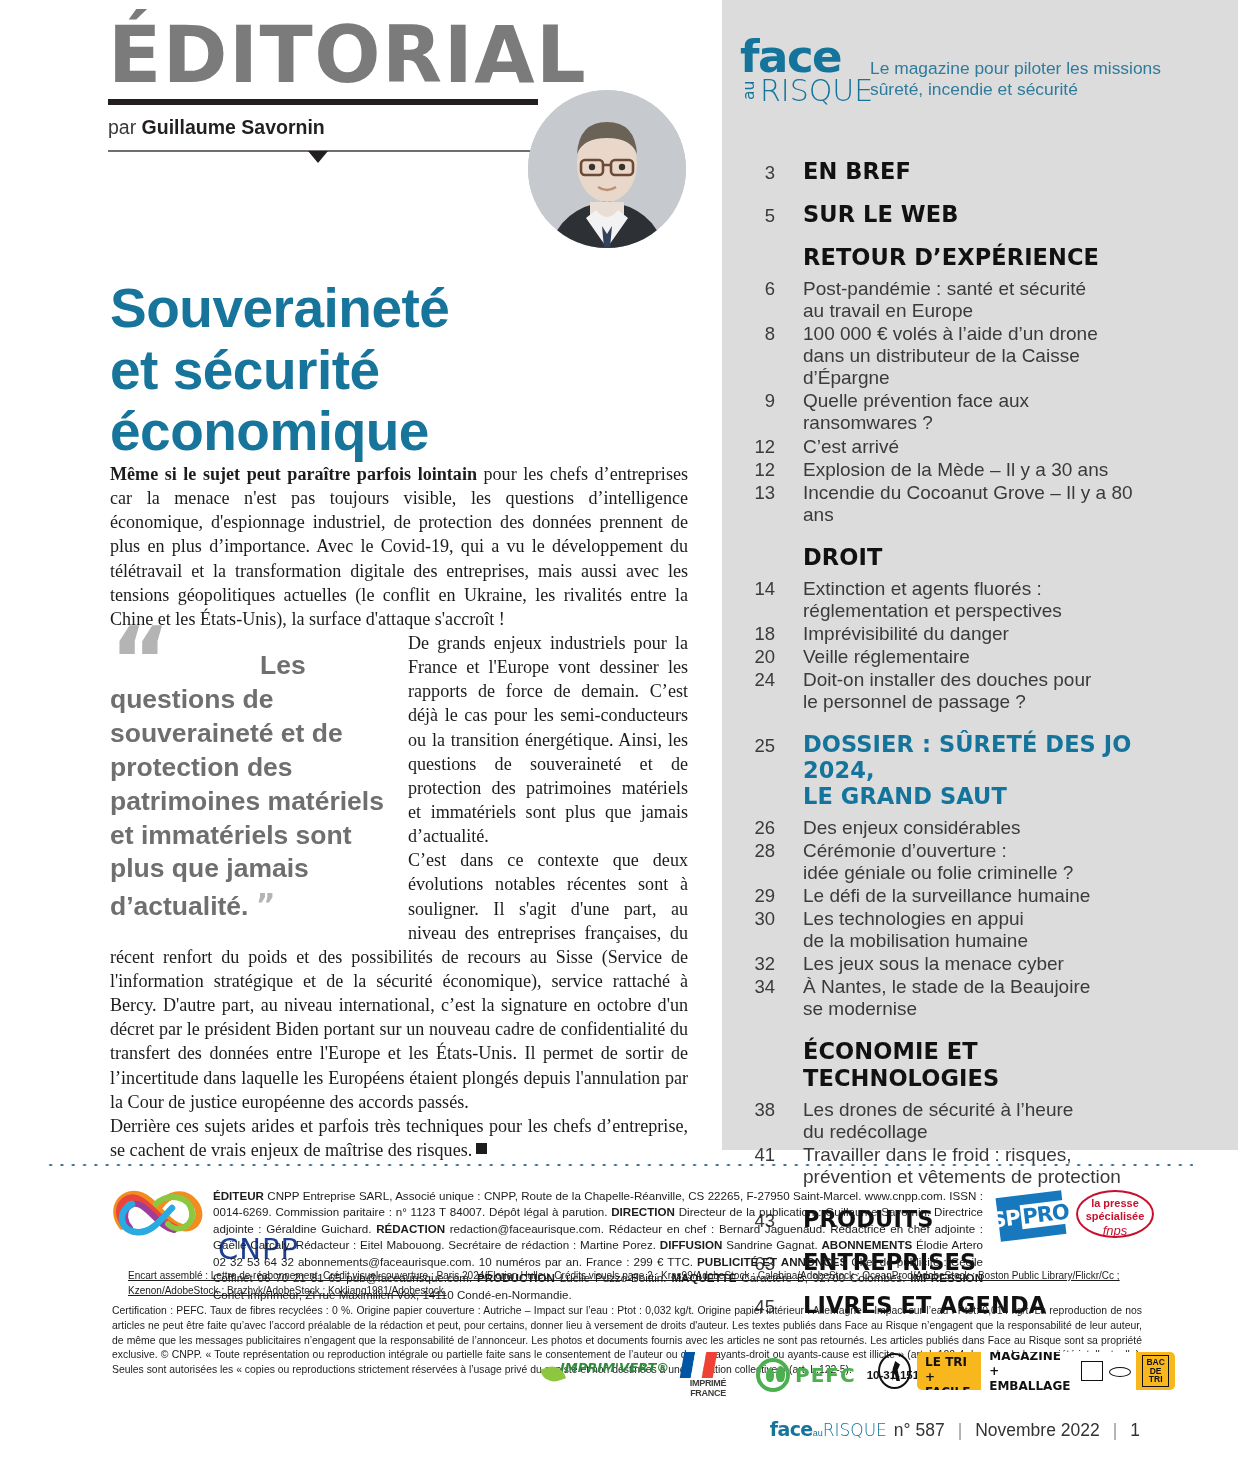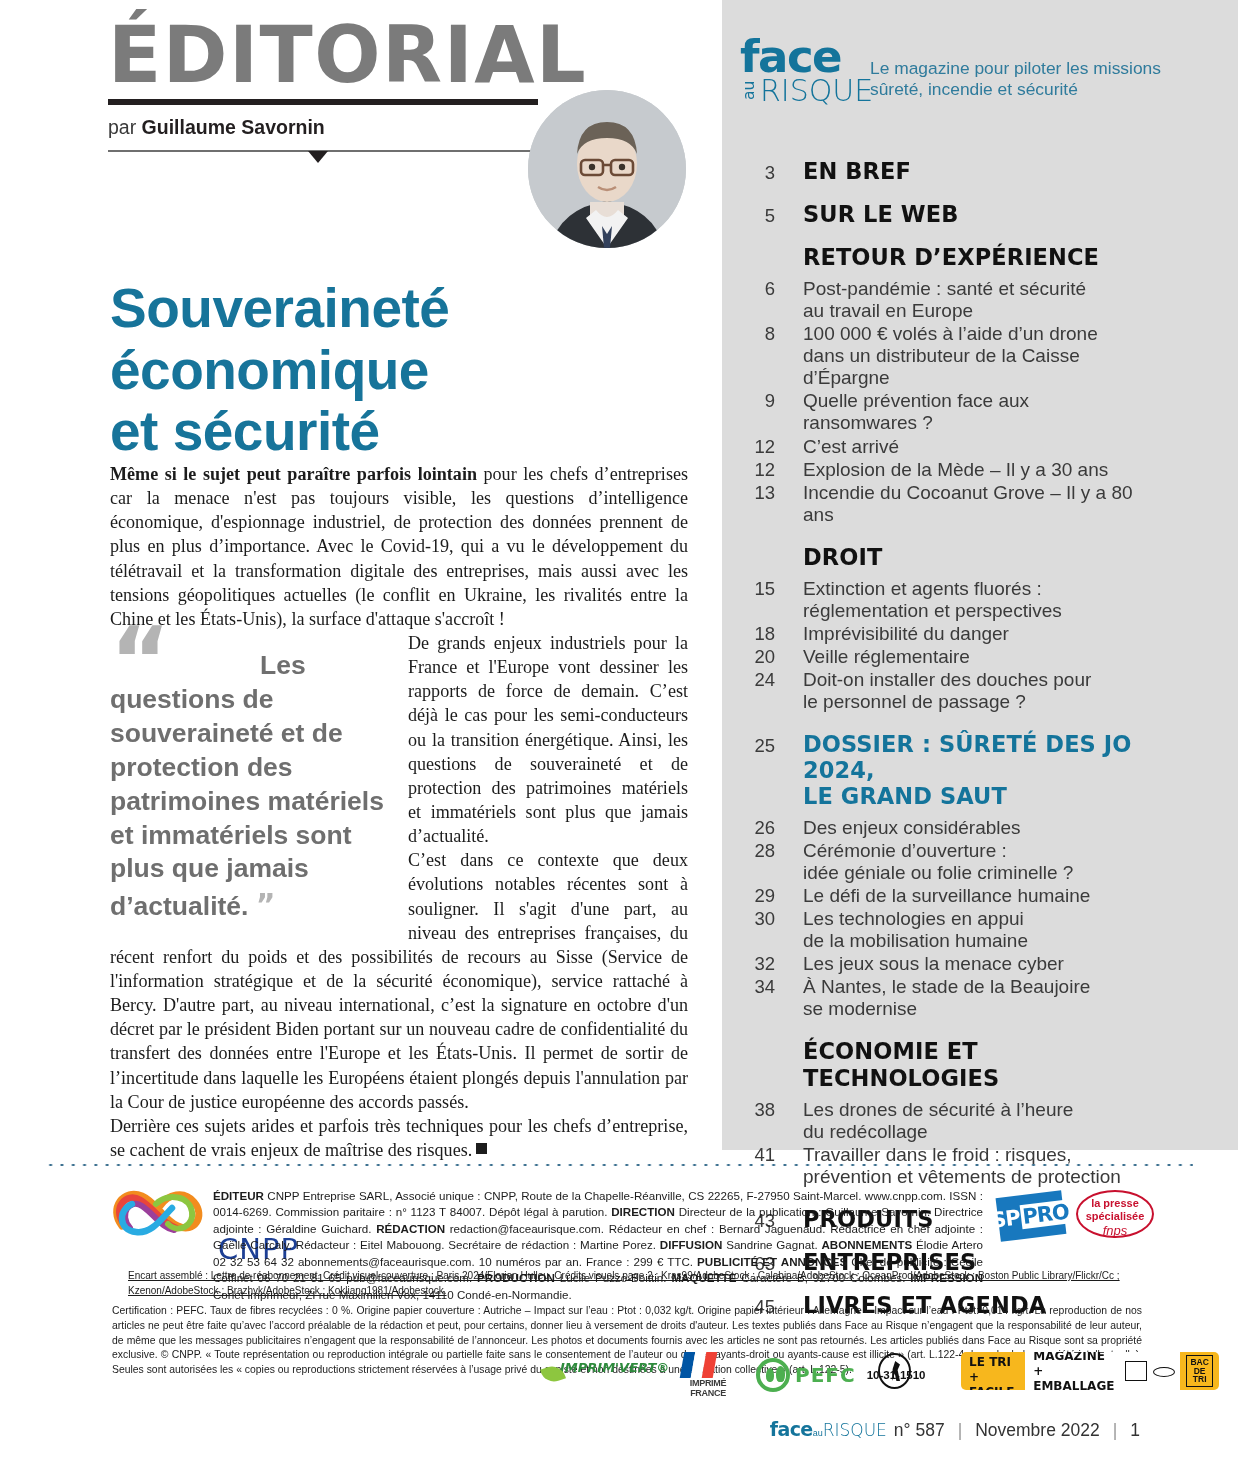--- a/index.html
+++ b/index.html
@@ -192,21 +192,21 @@
   .b-pefc { position:absolute; left:196px; top:6px; display:flex; align-items:center; gap:5px;}
   .pefc-circle { width:34px;height:34px;border:4px solid #4caf50;border-radius:50%;
     position:relative;}
   .pefc-circle::after{content:"";position:absolute;left:6px;top:6px;width:8px;height:14px;
     background:#4caf50;border-radius:50% 50% 40% 40%;}
   .pefc-circle::before{content:"";position:absolute;left:16px;top:4px;width:9px;height:16px;
     background:#4caf50;border-radius:50% 50% 40% 40%;}
   .pefc-word { font-size:20px;font-weight:700;color:#4caf50;letter-spacing:1px;
     font-family:"DejaVu Sans", sans-serif;}
   .pefc-code { font-size:11.5px;font-weight:700;color:#111; margin-left:6px;}
-  .b-tri { position:absolute; left:318px; top:0px; display:flex; align-items:center;gap:44px;}
+  .b-tri { position:absolute; left:318px; top:0px; display:flex; align-items:center;}
   .tri-icon { width:36px;height:36px;border:2.5px solid #111;border-radius:50%;
     margin-right:6px; position:relative;}
   .tri-icon::after{content:"";position:absolute;left:12px;top:6px;width:8px;height:20px;
     background:#111; clip-path:polygon(40% 0,100% 18%,70% 45%,100% 100%,55% 100%,35% 62%,0 100%,8% 40%);}
   .tri-box { display:flex; align-items:stretch; height:38px; border-radius:5px; overflow:hidden;}
   .tri-yellow { background:#f7b71d; padding:3px 8px; font-size:12px; font-weight:700;
     color:#111; line-height:1.25; font-family:"DejaVu Sans", sans-serif;}
   .tri-white { background:#fff; padding:3px 8px; font-size:12px; font-weight:700;
     color:#111; line-height:1.25; display:flex; align-items:center; gap:6px;
     font-family:"DejaVu Sans", sans-serif;}
@@ -266,22 +266,22 @@
         <rect x="83" y="70" width="22" height="15" rx="4" fill="none" stroke="#6b4a36" stroke-width="2.6"></rect>
         <line x1="75" y1="75" x2="83" y2="75" stroke="#6b4a36" stroke-width="2.4"></line>
         <circle cx="64" cy="77" r="3.2" fill="#3a332b"></circle>
         <circle cx="94" cy="77" r="3.2" fill="#3a332b"></circle>
         <path d="M70 97 q9 6 18 0" fill="none" stroke="#b98f77" stroke-width="2.4"></path>
       </svg>
     </div>
 
     <div class="headline">
       <div>Souveraineté</div>
+      <div>et sécurité</div>
       <div>économique</div>
-      <div>et sécurité</div>
     </div>
 
     <div class="body-col">
       <p class="serif p-lead">
         <b>Même si le sujet peut paraître parfois lointain</b><span> pour les chefs d’entreprises car la menace n'est pas toujours visible, les questions d’intelligence économique, d'espionnage industriel, de protection des données prennent de plus en plus d’importance. Avec le Covid-19, qui a vu le développement du télétravail et la transformation digitale des entreprises, mais aussi avec les tensions géopolitiques actuelles (le conflit en Ukraine, les rivalités entre la Chine et les États-Unis), la surface d'attaque s'accroît !</span>
       </p>
 
       <div class="wrap-zone">
         <div class="quotebox">
           <span class="quote-mark-open">“</span>
@@ -369,21 +369,21 @@
         </div>
         <div class="sp-10"></div>
         <div class="toc-row toc-sec">
           <div class="toc-num"></div>
           <div class="toc-label">
             <div>DROIT</div>
           </div>
         </div>
         <div class="sp-4"></div>
         <div class="toc-row toc-item">
-          <div class="toc-num">15</div>
+          <div class="toc-num">14</div>
           <div class="toc-label">
             <div>Extinction et agents fluorés :</div>
             <div>réglementation et perspectives</div>
           </div>
         </div>
         <div class="toc-row toc-item">
           <div class="toc-num">18</div>
           <div class="toc-label">
             <div>Imprévisibilité du danger</div>
           </div>

